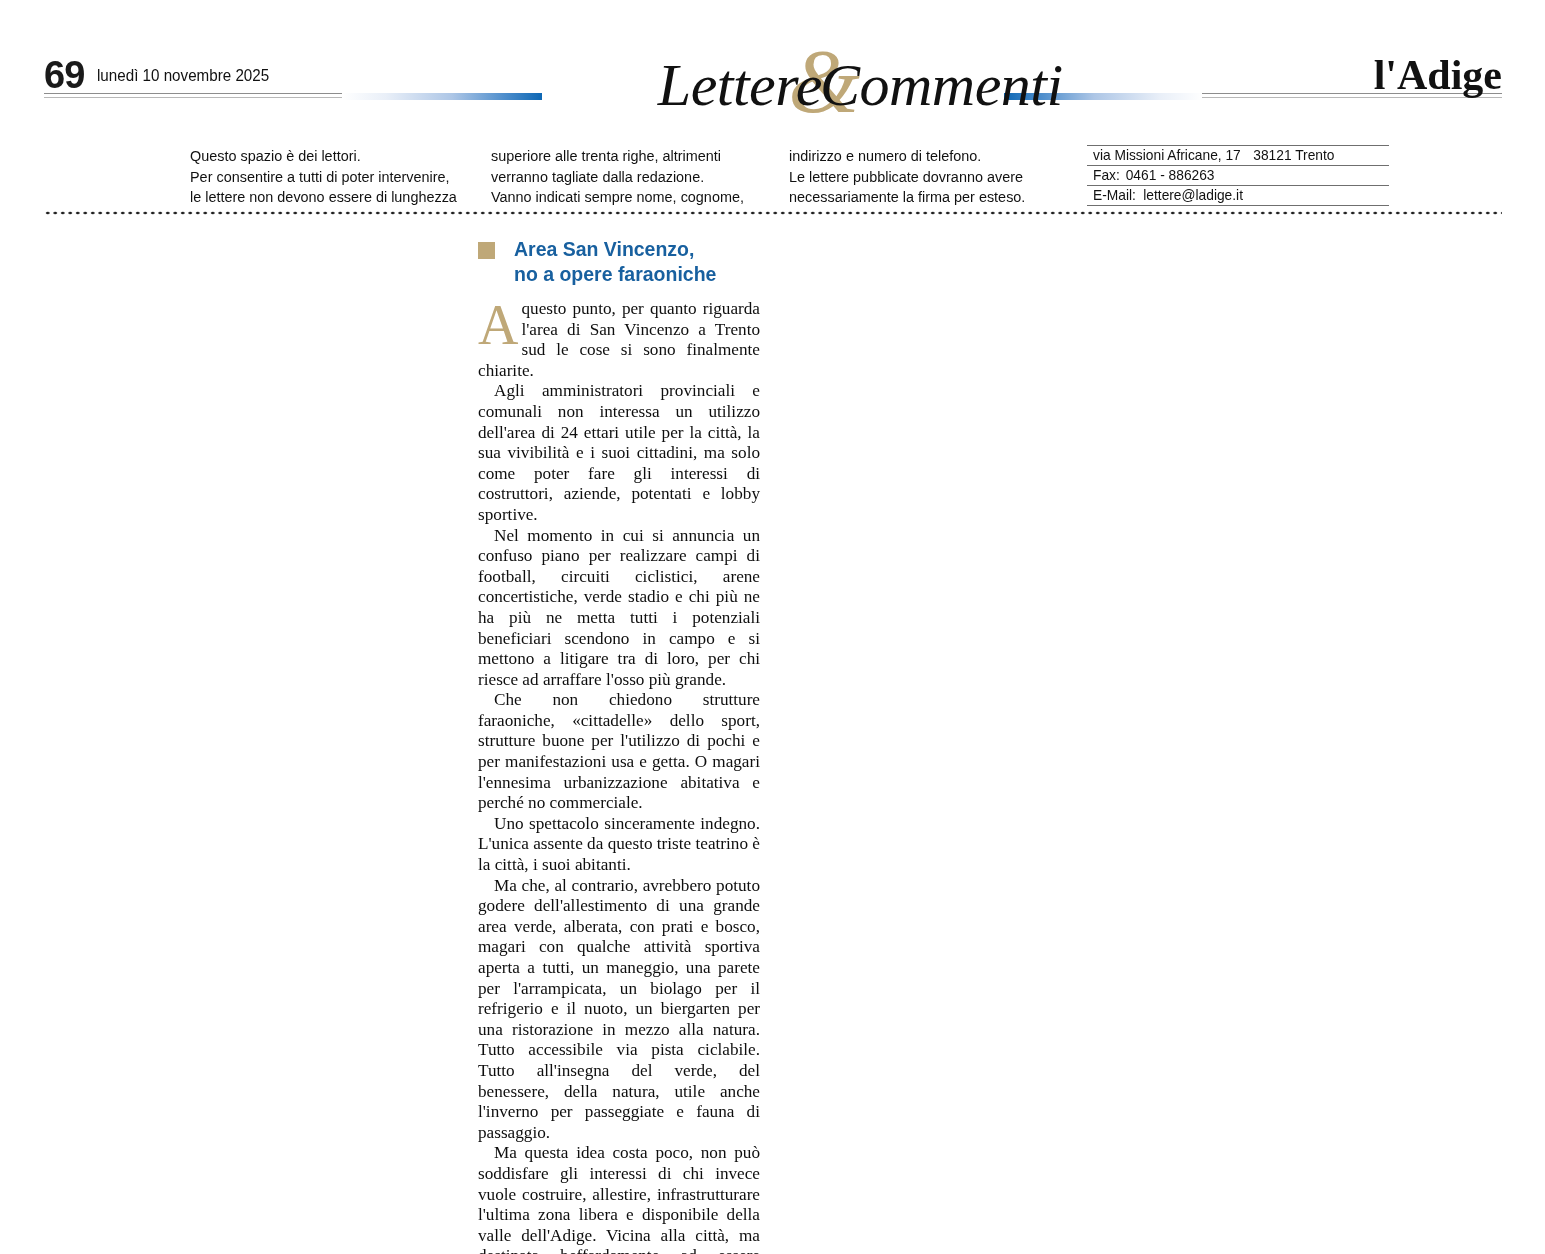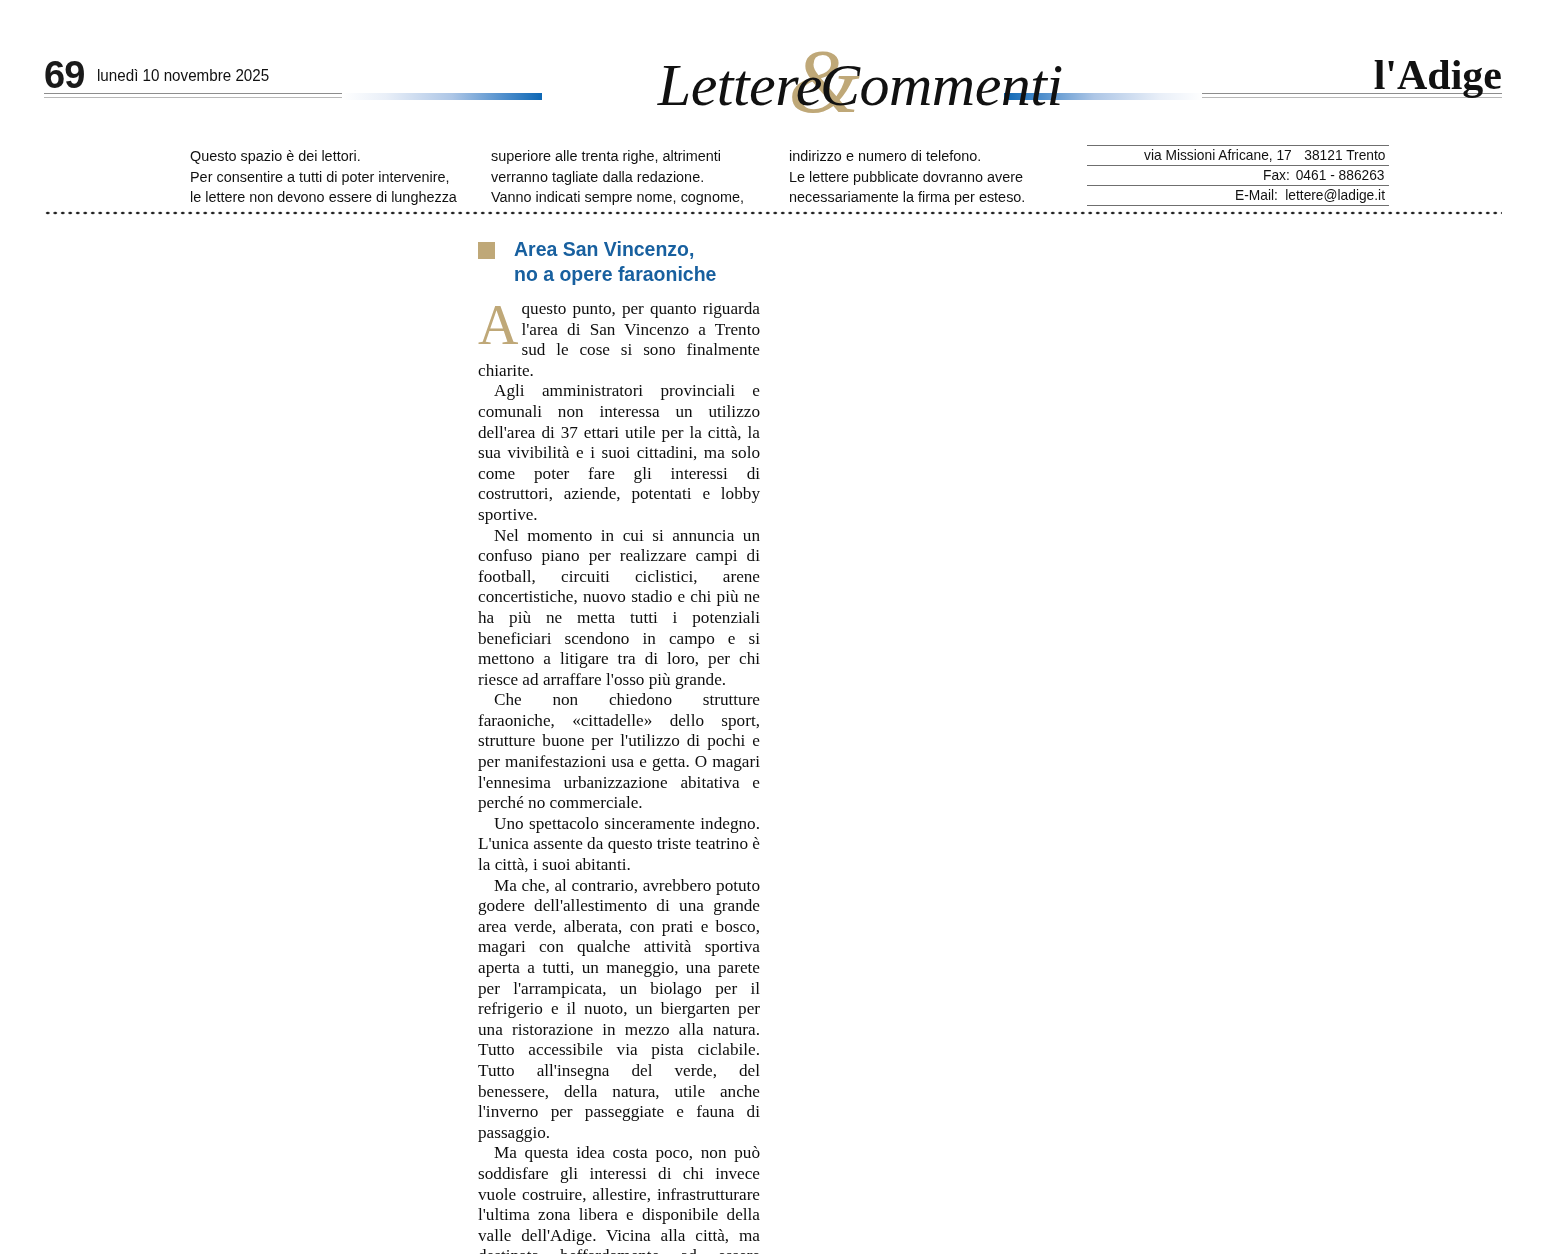--- a/index.html
+++ b/index.html
@@ -171,21 +171,21 @@
   .contact-box {
     position: absolute;
     left: 1039px;
     top: -1px;
     width: 302px;
     border-top: 1.5px solid #6f6f6f;
     border-bottom: 1.5px solid #6f6f6f;
   }
   .contact-row {
     display: flex;
-    justify-content: flex-end;
+    justify-content: flex-start;
     align-items: baseline;
     border-bottom: 1.5px solid #6f6f6f;
     padding: 1px 4px 1px 6px;
     font-family: "Liberation Sans", sans-serif;
     font-size: 14.5px;
     line-height: 17px;
     color: #111;
     white-space: nowrap;
   }
   .contact-row:last-child { border-bottom: none; }
@@ -313,22 +313,22 @@
     <div class="headline-wrap">
       <span class="headline-bullet"></span>
       <div class="headline">
         <span class="hl-line">Area San Vincenzo,</span>
         <span class="hl-line">no a opere faraoniche</span>
       </div>
     </div>
 
     <div class="body-text">
       <p class="first"><span class="dropcap">A</span><span>questo punto, per quanto riguarda l'area di San Vincenzo a Trento sud le cose si sono finalmente chiarite.</span></p>
-      <p>Agli amministratori provinciali e comunali non interessa un utilizzo dell'area di 37 ettari utile per la città, la sua vivibilità e i suoi cittadini, ma solo come poter fare gli interessi di costruttori, aziende, potentati e lobby sportive.</p>
-      <p>Nel momento in cui si annuncia un confuso piano per realizzare campi di football, circuiti ciclistici, arene concertistiche, nuovo stadio e chi più ne ha più ne metta tutti i potenziali beneficiari scendono in campo e si mettono a litigare tra di loro, per chi riesce ad arraffare l'osso più grande.</p>
+      <p>Agli amministratori provinciali e comunali non interessa un utilizzo dell'area di 24 ettari utile per la città, la sua vivibilità e i suoi cittadini, ma solo come poter fare gli interessi di costruttori, aziende, potentati e lobby sportive.</p>
+      <p>Nel momento in cui si annuncia un confuso piano per realizzare campi di football, circuiti ciclistici, arene concertistiche, verde stadio e chi più ne ha più ne metta tutti i potenziali beneficiari scendono in campo e si mettono a litigare tra di loro, per chi riesce ad arraffare l'osso più grande.</p>
       <p>Che non chiedono strutture faraoniche, «cittadelle» dello sport, strutture buone per l'utilizzo di pochi e per manifestazioni usa e getta. O magari l'ennesima urbanizzazione abitativa e perché no commerciale.</p>
       <p>Uno spettacolo sinceramente indegno. L'unica assente da questo triste teatrino è la città, i suoi abitanti.</p>
       <p>Ma che, al contrario, avrebbero potuto godere dell'allestimento di una grande area verde, alberata, con prati e bosco, magari con qualche attività sportiva aperta a tutti, un maneggio, una parete per l'arrampicata, un biolago per il refrigerio e il nuoto, un biergarten per una ristorazione in mezzo alla natura. Tutto accessibile via pista ciclabile. Tutto all'insegna del verde, del benessere, della natura, utile anche l'inverno per passeggiate e fauna di passaggio.</p>
       <p>Ma questa idea costa poco, non può soddisfare gli interessi di chi invece vuole costruire, allestire, infrastrutturare l'ultima zona libera e disponibile della valle dell'Adige. Vicina alla città, ma destinata beffardamente ad essere sottratta alla città ed ai suoi cittadini.</p>
 
     </div>
 
   </div>
 
 </div>

